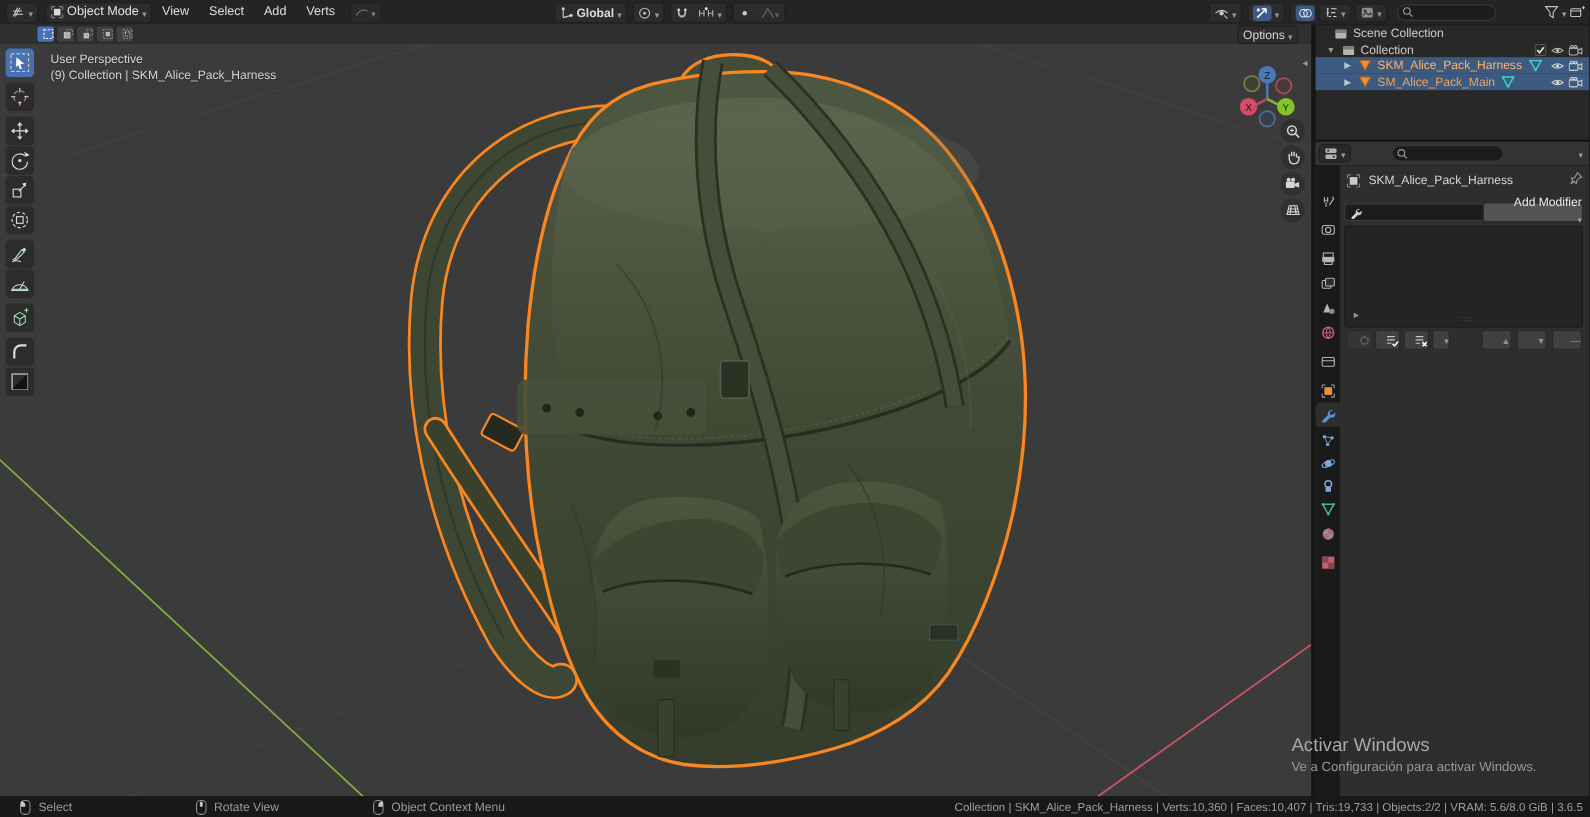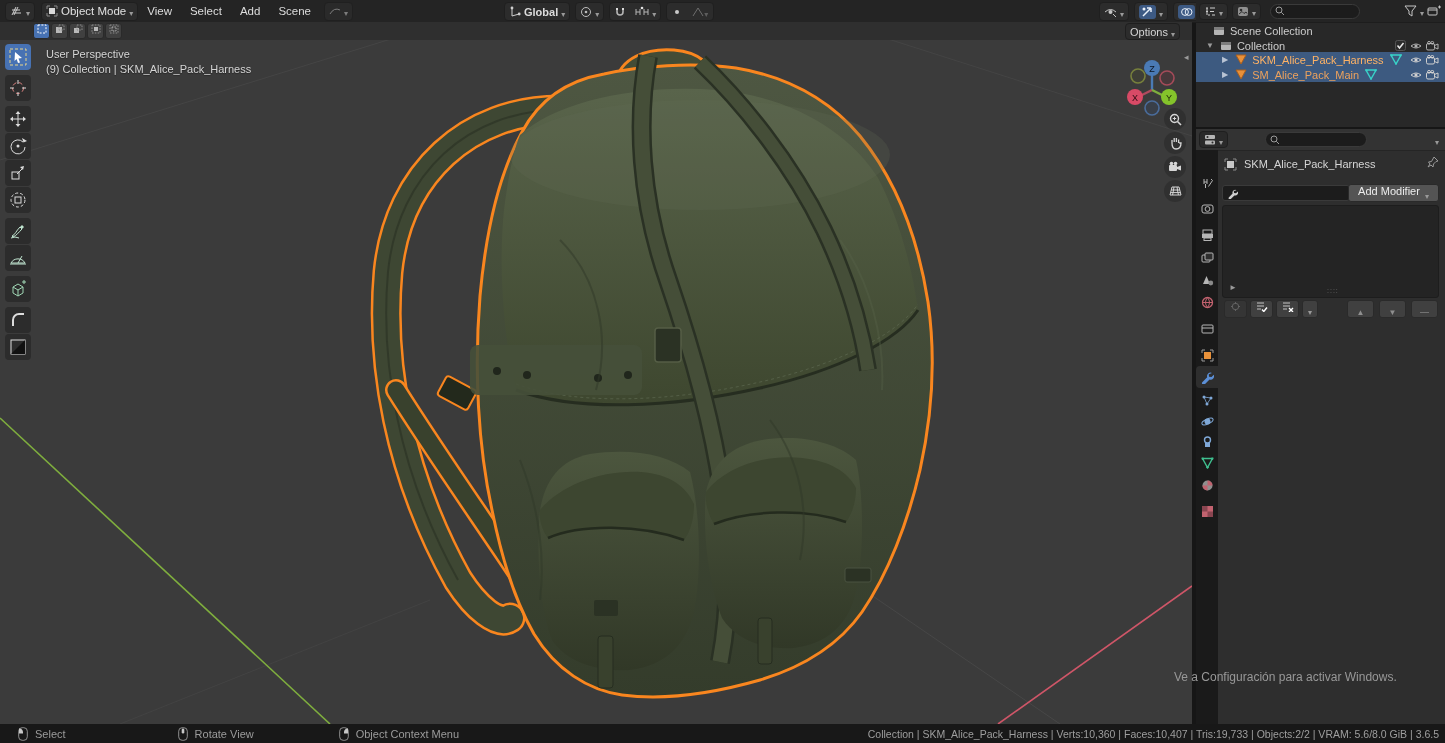--- a/index.html
+++ b/index.html
@@ -33,21 +33,21 @@
   .outliner-header{left:0;top:0;width:249px;height:22px;background:#242424;border-bottom:1px solid #1d1d1d;}
   .ol-row{position:absolute;left:0;width:249px;height:15px;display:flex;align-items:center;font-size:11px;color:#cccccc;}
   .ol-row.sel{background:#3d5a80;}
   .field{background:#1c1c1c;border:1px solid #3a3a3a;border-radius:8px;height:13px;display:flex;align-items:center;padding:0 4px;gap:3px;}
   .props-divider{left:0;top:127px;width:249px;height:2px;background:#161616;}
   .props{left:0;top:129px;width:249px;height:595px;background:#2e2e2e;}
   .props-header{position:absolute;left:0;top:0;width:249px;height:21px;background:#333333;border-bottom:1px solid #252525;}
   .tabstrip{position:absolute;left:0;top:21px;width:22px;height:574px;background:#1a1a1a;}
   .tab{position:absolute;left:0;width:22px;height:22px;display:flex;align-items:center;justify-content:center;}
   .tab.active{background:#2e2e2e;border-radius:4px 0 0 4px;}
-  .btn{background:#404040;border:1px solid #2a2a2a;border-radius:3px;display:flex;align-items:flex-start;justify-content:center;color:#c8c8c8;}
+  .btn{background:#404040;border:1px solid #2a2a2a;border-radius:3px;display:flex;align-items:flex-end;justify-content:center;color:#c8c8c8;flex-direction:column;}
   .btn.dim{background:#353535;}
   .listbox{position:absolute;background:#242424;border:1px solid #1d1d1d;border-radius:3px;}
   .utri::before{content:"▲";font-size:8px;color:#8f8f8f;}
   .dtri::before{content:"▼";font-size:8px;color:#8f8f8f;}
   .minus::before{content:"—";font-size:9px;color:#8f8f8f;}
   .expand::before{content:"►";font-size:8px;color:#9a9a9a;}
   
   #statusbar{left:0;top:724px;width:1445px;height:19px;background:#181818;display:flex;align-items:center;font-size:11px;color:#9b9b9b;}
   
   #watermark{left:1174px;top:668px;color:#a9a9a9;pointer-events:none;}
@@ -75,21 +75,21 @@
             <rect x="3" y="3" width="6" height="6" fill="#d8d8d8"></rect>
             <path d="M1 1 h3 M8 1 h3 M1 1 v3 M11 1 v3 M1 8 v3 M11 8 v3 M1 11 h3 M8 11 h3" stroke="#8a8a8a" stroke-width="1" fill="none"></path>
           </svg>
       </span>
       <span style="font-size:11.5px;color:#e0e0e0;">Object Mode</span>
       <span class="chev"></span>
     </div>
     <span class="menu-item">View</span>
     <span class="menu-item">Select</span>
     <span class="menu-item">Add</span>
-    <span class="menu-item">Scene</span>
+    <span class="menu-item">Verts</span>
     <div class="pill" style="margin-left:4px;opacity:.75;">
       <span class="icon">
         <svg width="12" height="10">
             <path d="M1 8 Q5 1 11 4" stroke="#9a9a9a" fill="none"></path>
           </svg>
       </span>
         <span class="chev"></span>
     </div>
 
     <div class="row" style="position:absolute;left:504px;top:2px;gap:5px;">
@@ -820,16 +820,17 @@
       <svg width="10" height="14">
           <rect x="0.7" y="0.7" width="8.6" height="12.6" rx="3.5" stroke="#8f8f8f" fill="none"></rect>
           <path d="M9 1.5 a4 4 0 0 0-4 3 v2 h4 Z" fill="#c8c8c8"></path>
         </svg>
     </span>
     <span style="margin-left:7px;">Object Context Menu</span>
     <span style="position:absolute;right:6px;font-size:10.5px;color:#9e9e9e;padding-left:37px;">Collection | SKM_Alice_Pack_Harness | Verts:10,360 | Faces:10,407 | Tris:19,733 | Objects:2/2 | VRAM: 5.6/8.0 GiB | 3.6.5</span>
   </div>
 
   <div class="abs" id="watermark">
+    <div class="l1">Activar Windows</div>
     <div class="l2">Ve a Configuración para activar Windows.</div>
   </div>
 
 </div>
 
 </body></html>

